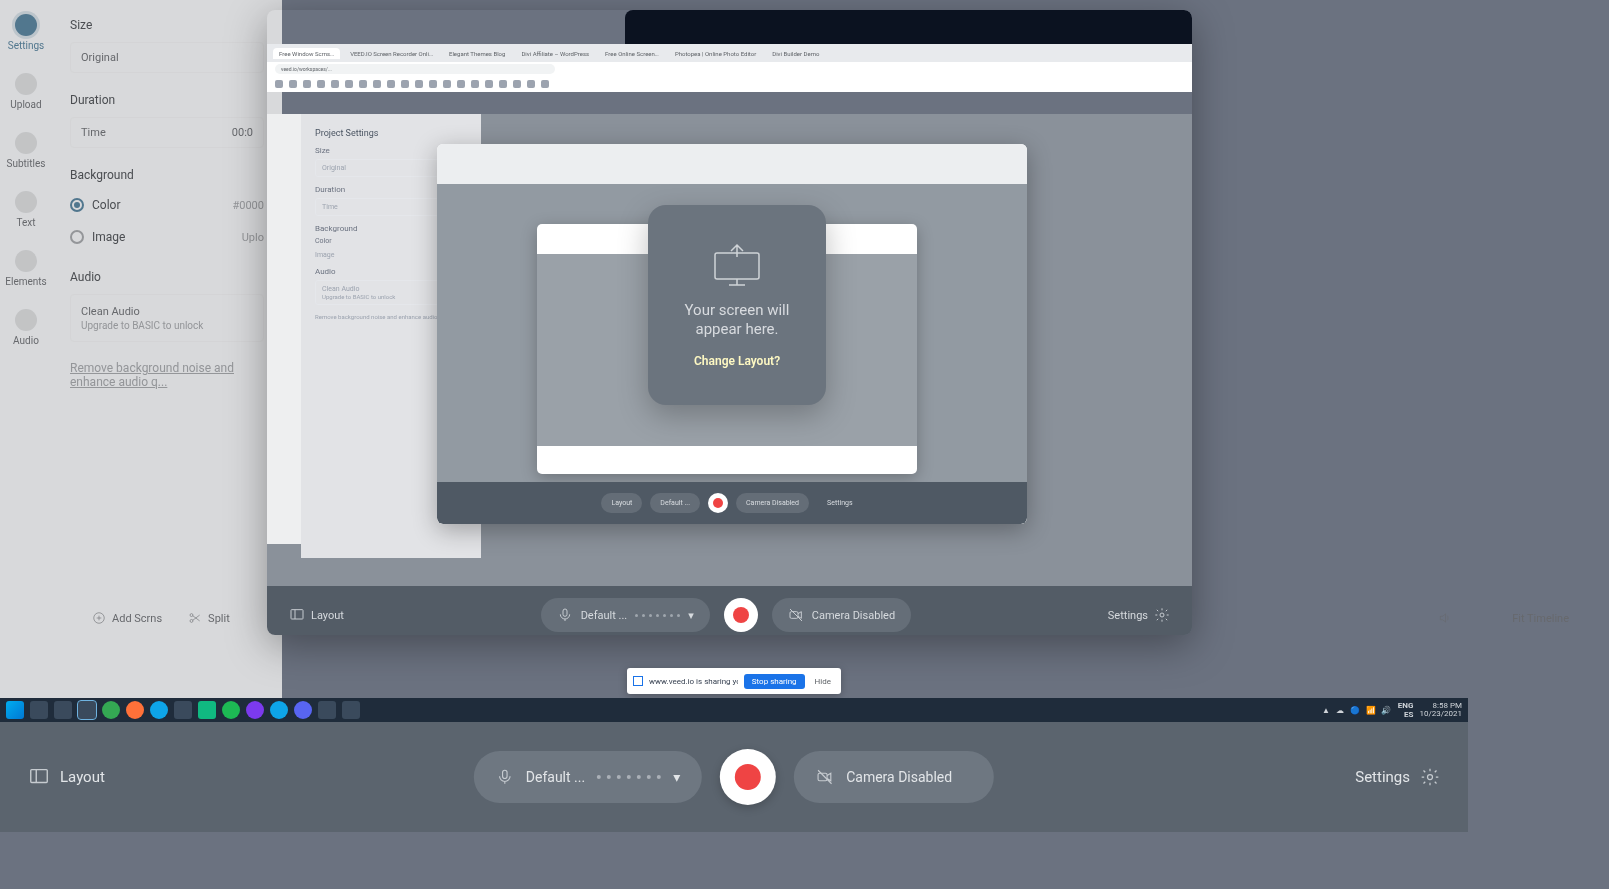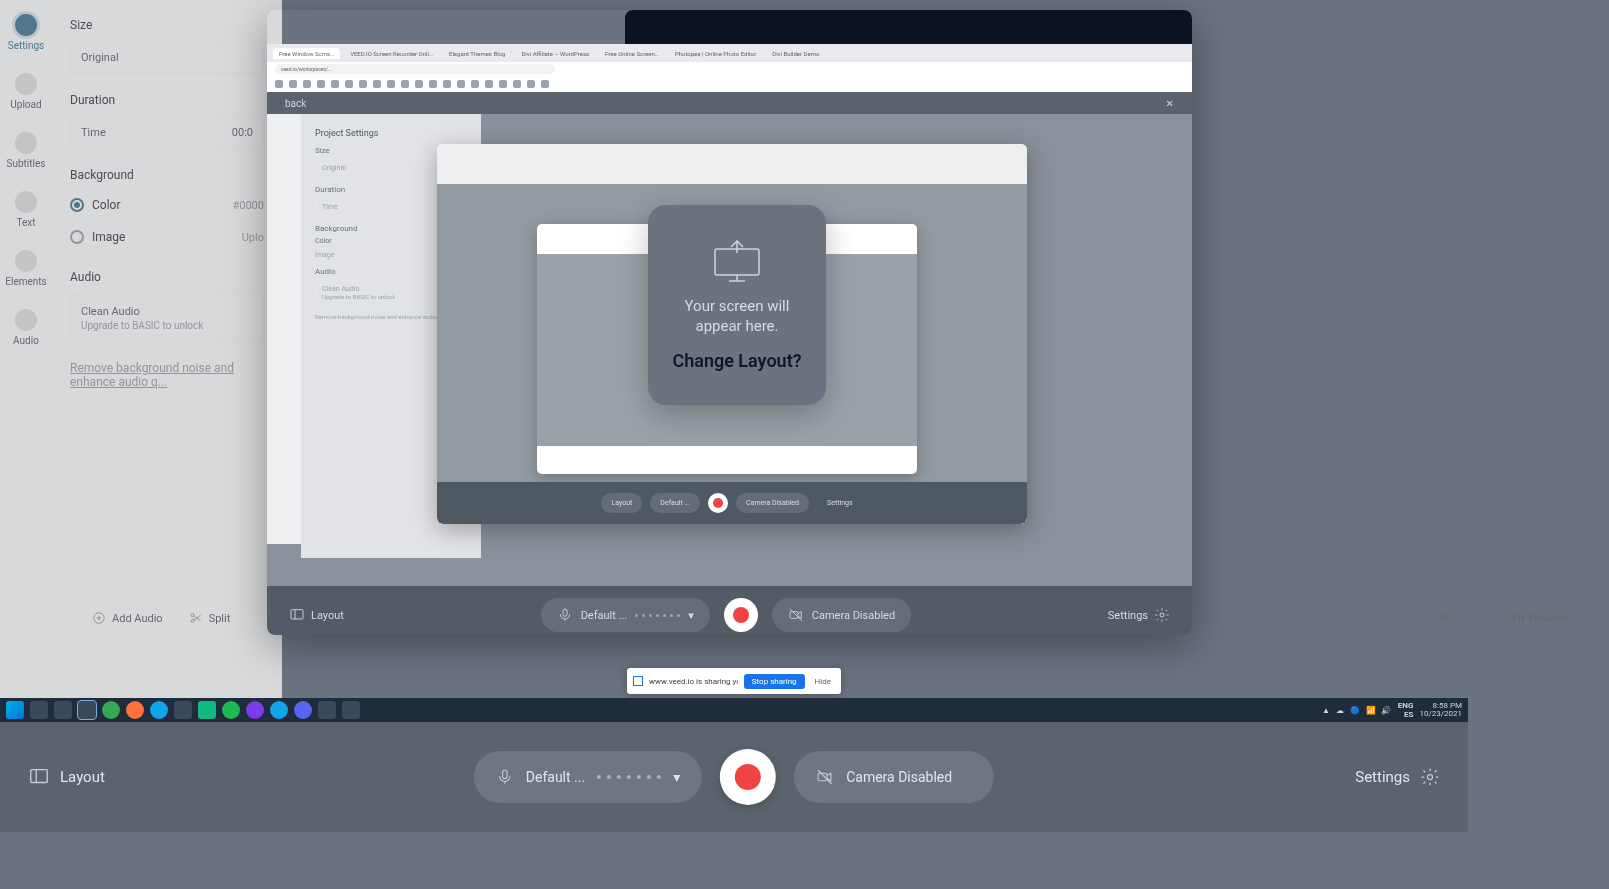--- a/index.html
+++ b/index.html
@@ -62,21 +62,21 @@
 
 .ghost-panel { position:absolute; left:0; top:104px; width:220px; height:430px; background:rgba(255,255,255,.75); font-size:8px; color:#6b7280; padding:14px; }
 .ghost-rail { position:absolute; left:0; top:104px; width:34px; height:430px; background:rgba(255,255,255,.85); }
 .ghost-panel .lbl { margin:8px 0 4px; }
 .ghost-panel .box { border:1px solid #e5e7eb; border-radius:3px; padding:4px 6px; font-size:7px; color:#9ca3af; margin-bottom:8px; }
 
 
 .modal { position:absolute; left:648px; top:205px; width:178px; height:200px; background:#6b747e; border-radius:18px; display:flex; flex-direction:column; align-items:center; justify-content:center; color:#e7e9ec; padding:18px; text-align:center; box-shadow:0 10px 30px rgba(0,0,0,.25); }
 .modal .monitor { margin-bottom:14px; }
 .modal .line1 { font-size:15px; line-height:1.3; color:#d8dbdf; }
-.modal .line2 { font-size:18px; font-weight:600; color:#0f172a; margin-top:14px;text-align:right; }
+.modal .line2 { font-size:12px; font-weight:600; color:#fef9c3; margin-top:14px;text-align:right; }
 
 
 .inner-bar { position:absolute; left:0; top:576px; width:925px; height:58px; background:#535c66; display:flex; align-items:center; padding:0 22px; gap:14px; border-radius:0 0 8px 8px;}
 .chip { display:flex; align-items:center; gap:6px; color:#d6dade; font-size:11px; cursor:pointer; }
 .pill { height:34px; border-radius:17px; background:#656e78; display:flex; align-items:center; padding:0 16px; color:#d6dade; font-size:11px; gap:8px; }
 .rec { width:34px; height:34px; border-radius:50%; background:#fff; display:flex; align-items:center; justify-content:center; cursor:pointer; }
 .rec::after { content:""; width:16px; height:16px; border-radius:50%; background:#ef4444; }
 .dots { display:flex; gap:4px; }
 .dots span { width:3px; height:3px; border-radius:50%; background:#9fa6ad; }
 
@@ -176,21 +176,21 @@
   </div>
   <div class="hint">Remove background noise and enhance audio q...</div>
 </div>
 
 <div class="panel-bottom">
   <div class="pb-btn">
     <svg class="pb-icon" viewBox="0 0 24 24">
         <circle cx="12" cy="12" r="9" fill="none" stroke="#6b7280"></circle>
         <path d="M12 8v8M8 12h8" stroke="#6b7280"></path>
       </svg>
-    <span>Add Audio</span>
+    <span>Add Scrns</span>
   </div>
   <div class="pb-btn">
     <svg class="pb-icon" viewBox="0 0 24 24">
         <circle cx="6" cy="7" r="2.5" fill="none" stroke="#6b7280"></circle>
         <circle cx="6" cy="17" r="2.5" fill="none" stroke="#6b7280"></circle>
         <path d="M8 8l12 9M8 16l12-9" stroke="#6b7280"></path>
       </svg>
     <span>Split</span>
   </div>
   <div class="pb-spacer"></div>
@@ -231,24 +231,20 @@
         <div class="bm"></div>
         <div class="bm"></div>
         <div class="bm"></div>
         <div class="bm"></div>
         <div class="bm"></div>
         <div class="bm"></div>
         <div class="bm"></div>
         <div class="bm"></div>
         <div class="bm"></div>
     </div>
-  </div>
-  <div class="cap-backbar">
-    <span>back</span>
-    <span class="x">✕</span>
   </div>
 
   <div class="cap-body">
 
     <div class="ghost-rail" style="top:0;"></div>
     <div class="ghost-panel" style="top:0; left:34px; width:180px; height:444px;">
       <div style="font-size:9px; color:#4b5563;">Project Settings</div>
       <div class="lbl">Size</div>
       <div class="box">Original</div>
       <div class="lbl">Duration</div>

